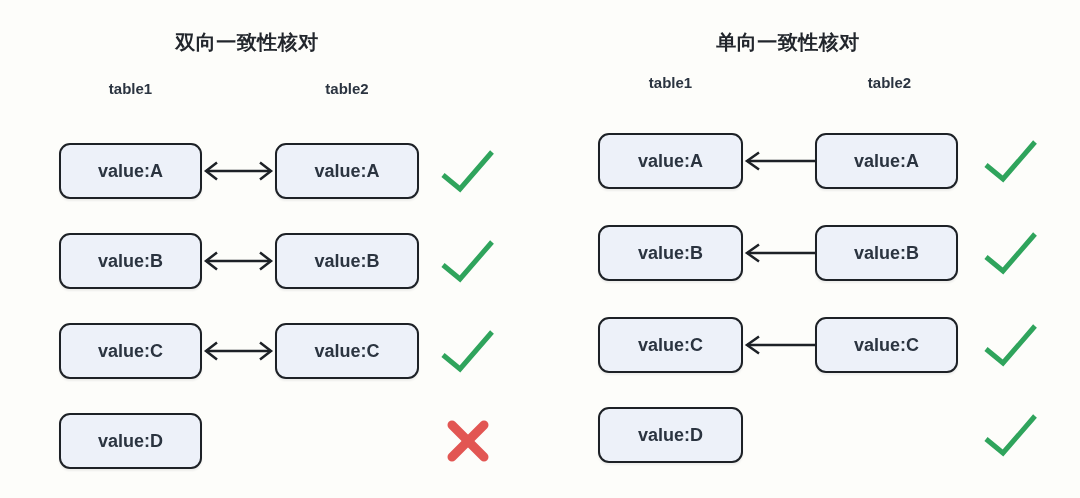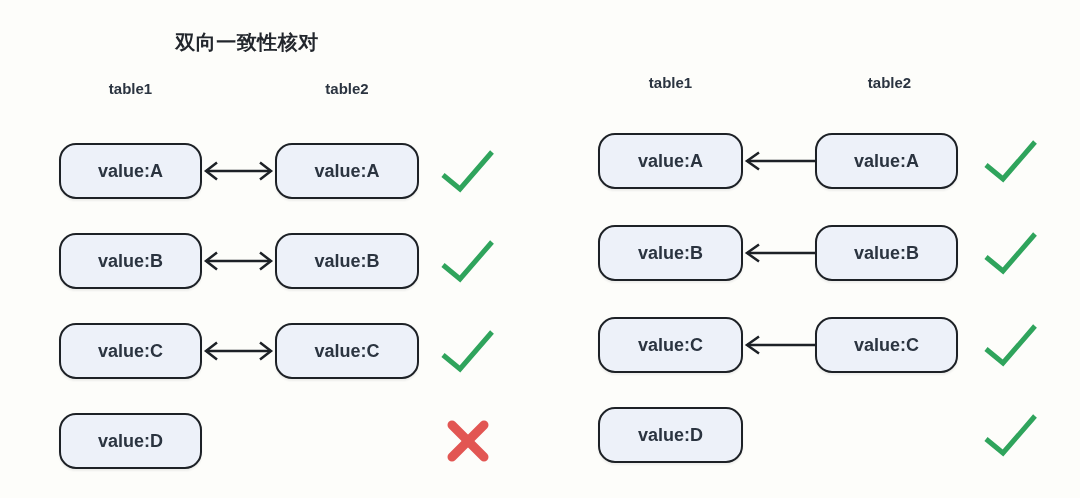--- a/index.html
+++ b/index.html
@@ -52,21 +52,21 @@
   .p2 .row3 { top: 317px; }
   .p2 .row4 { top: 407px; }
 
   .box {
     position: absolute;
     top: 0;
     height: 56px;
     box-sizing: border-box;
     background: var(--box_fill, #edf1f9);
     border: 2.5px solid var(--box_border, #1d2126);
-    border-radius: 17px;
+    border-radius: 11px;
     display: flex;
     align-items: center;
     justify-content: center;
     font-size: 18px;
     font-weight: 700;
     color: var(--box_text, #2b3440);
     box-shadow: 0 2px 2px rgba(40,45,60,0.07);
   }
   .p1 .box-left  { left: 27px;  width: 143px; }
   .p1 .box-right { left: 243px; width: 144px; }
@@ -159,20 +159,21 @@
           <span>value:D</span>
         </div>
       <svg class="mark mark-cross" width="46" height="46" viewBox="0 0 46 46" fill="none" stroke-width="9" stroke-linecap="round" stroke="#e25653">
         <line x1="7" y1="7" x2="39" y2="39"></line>
           <line x1="39" y1="7" x2="7" y2="39"></line>
       </svg>
     </div>
   </div>
 
   <div class="panel p2">
+    <div class="panel-title">单向一致性核对</div>
     <div class="col-header col1">table1</div>
     <div class="col-header col2">table2</div>
 
     <div class="row row1">
       <div class="box box-left">
           <span>value:A</span>
         </div>
       <svg class="connector" width="73" height="24" viewBox="0 0 73 24" fill="none" stroke-width="2.5" stroke="#1d2126">
         <line x1="5" y1="12" x2="73" y2="12"></line>
           <polyline points="17,3.5 5,12 17,20.5" fill="none"></polyline>

